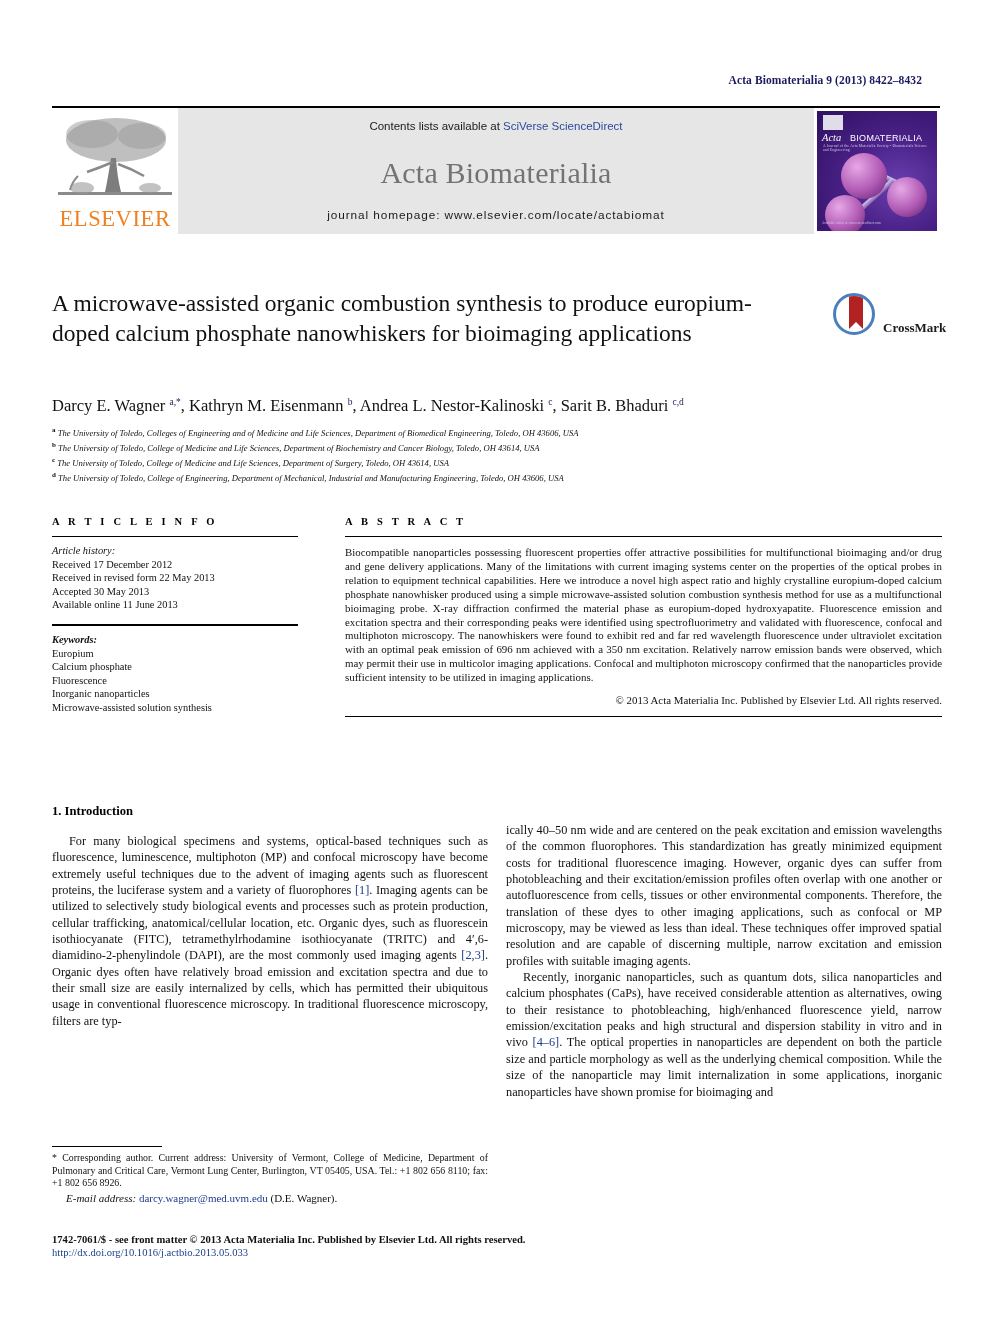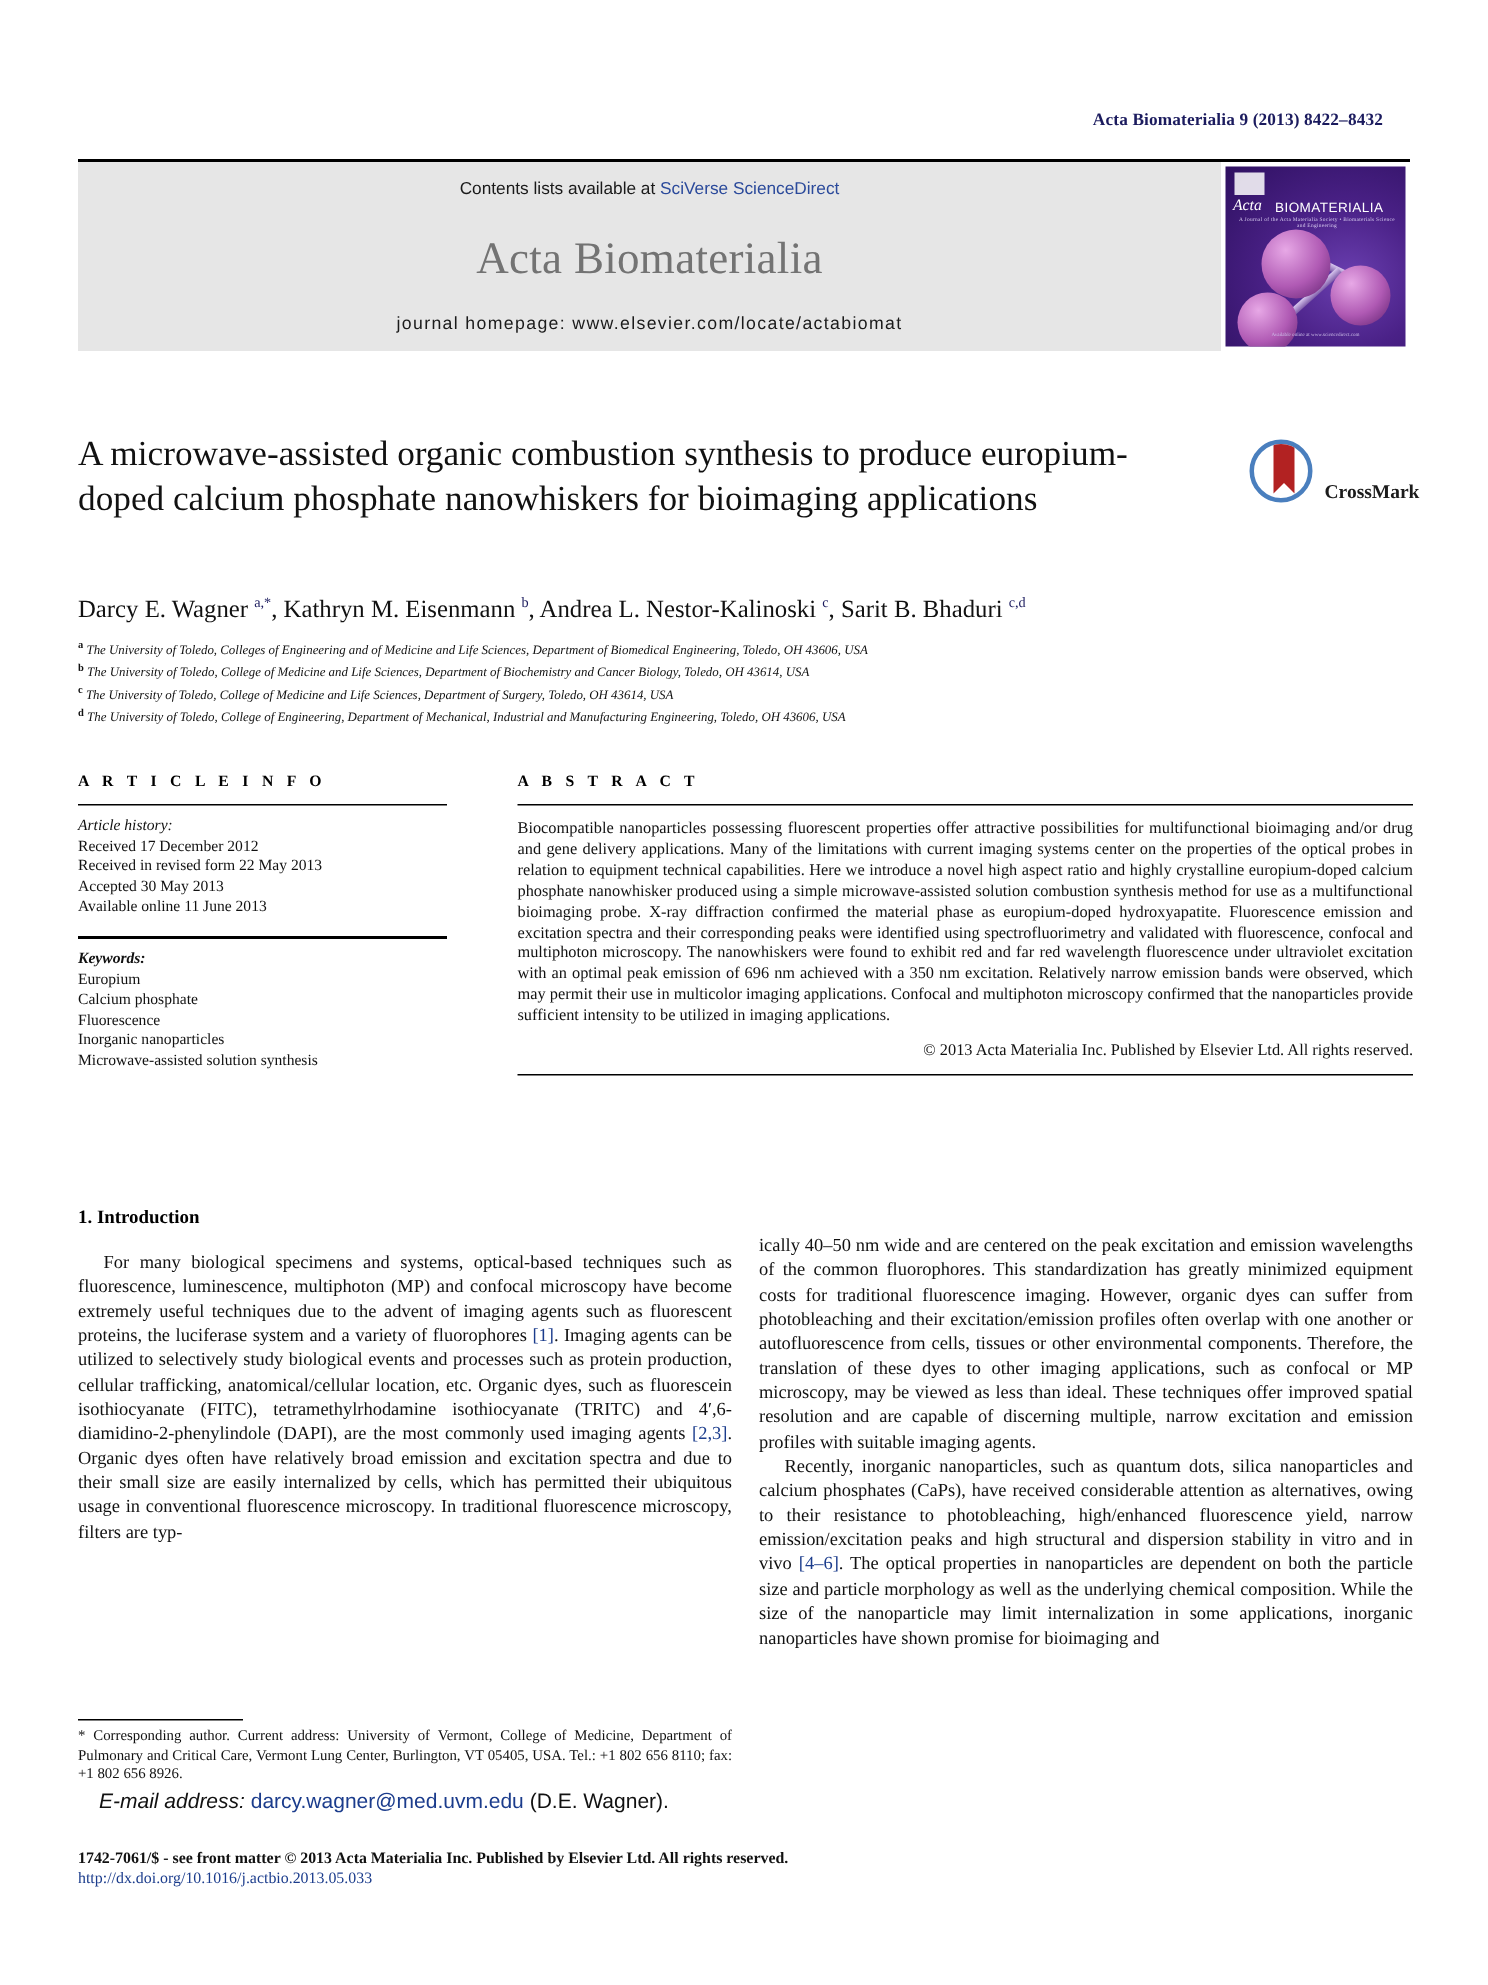--- a/index.html
+++ b/index.html
@@ -77,21 +77,21 @@
     letter-spacing: .9px;
     color: #1a1a1a;
   }
   .mast-cover {
     width: 126px; flex: 0 0 126px; height: 126px;
     position: relative; background: #fff; padding: 3px;
   }
   .cover-inner {
     width: 100%; height: 100%;
     background: radial-gradient(ellipse at 68% 62%, #6a3fb0 0%, #4a2187 45%, #2e1060 100%);
-    position: relative; overflow: hidden; text-align: center;
+    position: relative; overflow: hidden;
   }
   .cover-els {
     position:absolute; left:6px; top:4px; width:20px; height:15px;
     background:#fff; opacity:.85;
   }
   .cover-t1 {
     position: absolute; left: 5px; top: 21px;
     font-family: "Liberation Serif", serif;
     font-size: 10.5px; font-style: italic; color: #fff;
   }
@@ -252,22 +252,22 @@
   .fn-rule { width: 110px; border-top: 1px solid #000; margin-bottom: 5px; }
   .fn-text {
     font-family: "Liberation Serif", serif;
     font-size: 9.9px;
     line-height: 12.6px;
     text-align: justify;
     color: #111;
   }
   .fn-email {
     margin-top: 2px;
-    font-family: Liberation Sans, sans-serif;
-    font-size: 14px;
+    font-family: Liberation Serif, serif;
+    font-size: 11px;
     color: #111;
     text-indent: 14px;
   }
   .fn-email .it { font-style: italic; }
   .fn-email a, .mail { color: #1b3c8c; text-decoration: none; }
 
   .bottomblock {
     position: absolute; left: 52px; top: 1234px; width: 890px;
   }
   .issn {
@@ -285,20 +285,37 @@
 </style>
 </head>
 <body>
 
 <div class="page">
 
   <div class="runhead">Acta Biomaterialia 9 (2013) 8422–8432</div>
 
   <div class="masthead">
 
+    <div class="mast-logo">
+      <svg class="tree" viewBox="0 0 118 92">
+        <g fill="#6e6e6e">
+          <ellipse cx="60" cy="26" rx="50" ry="22" fill="#8a8a8a" opacity="0.55"></ellipse>
+          <ellipse cx="36" cy="20" rx="26" ry="14" fill="#9a9a9a" opacity="0.5"></ellipse>
+          <ellipse cx="86" cy="22" rx="24" ry="13" fill="#9a9a9a" opacity="0.5"></ellipse>
+          <path d="M55 44 q-3 20 -6 34 l16 0 q-4 -16 -5 -34 z" fill="#7d7d7d"></path>
+          <path d="M57 48 q-14 6 -26 10" stroke="#8a8a8a" stroke-width="2.6" fill="none"></path>
+          <path d="M62 50 q14 5 26 12" stroke="#8a8a8a" stroke-width="2.6" fill="none"></path>
+          <path d="M22 62 q-6 6 -8 14" stroke="#8a8a8a" stroke-width="2" fill="none"></path>
+          <rect x="2" y="78" width="114" height="3" fill="#8a8a8a"></rect>
+          <ellipse cx="26" cy="74" rx="12" ry="6" fill="#9a9a9a" opacity="0.6"></ellipse>
+          <ellipse cx="94" cy="74" rx="11" ry="5" fill="#9a9a9a" opacity="0.6"></ellipse>
+        </g>
+      </svg>
+      <div class="elsevier-word">ELSEVIER</div>
+    </div>
 
     <div class="mast-center">
       <div class="contents-line">
         <span>Contents lists available at </span><span class="sd">SciVerse ScienceDirect</span>
       </div>
       <div class="journal-title">Acta Biomaterialia</div>
       <div class="homepage-line">journal homepage: www.elsevier.com/locate/actabiomat</div>
     </div>
 
     <div class="mast-cover">

